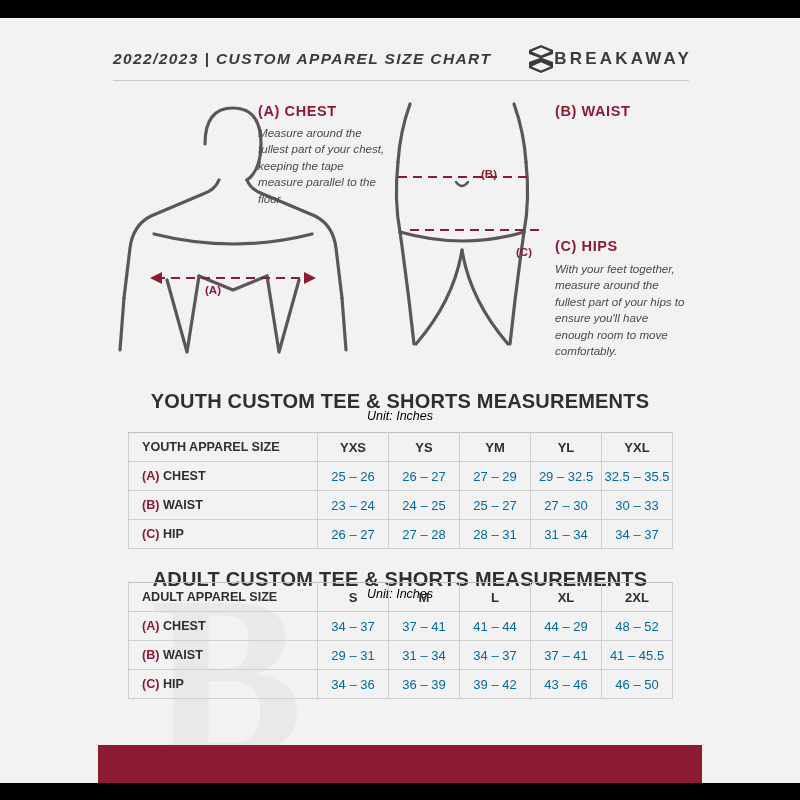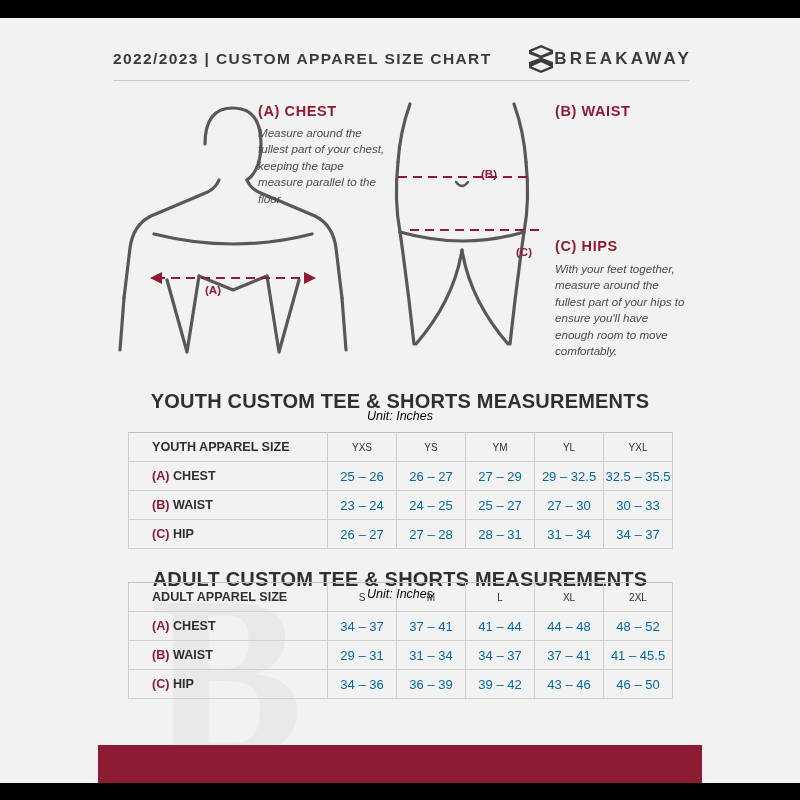--- a/index.html
+++ b/index.html
@@ -49,20 +49,21 @@
     height: 62px;
   }
   .header-title {
     position: absolute;
     left: 113px;
     top: 32px;
     font-size: 15.5px;
     font-weight: bold;
     letter-spacing: 1.4px;
     color: #3b3b3f;
+    font-style: italic;
   }
   .brand {
     position: absolute;
     right: 108px;
     top: 27px;
     display: flex;
     align-items: center;
   }
   .brand-mark {
     width: 26px;
@@ -148,29 +149,29 @@
   table.size th, table.size td {
     border: 1px solid #cfcfd2;
     height: 28px;
     font-size: 13px;
     color: #0369a1;
     text-align: center;
     padding: 0;
   }
   table.size th.rowhead, table.size td.rowhead {
     text-align: left;
-    padding-left: 23px;
+    padding-left: 13px;
     font-weight: bold;
     font-size: 12.6px;
     color: #2f2f33;
     width: 175px;
   }
   table.size th.colhead {
-    font-weight: normal;
-    font-size: 10px;
+    font-weight: bold;
+    font-size: 13px;
     color: #2f2f33;
   }
   table.size td.val { font-weight: normal; }
   .lbl { color: #8d1b33; }
   table.size tr:first-child th { border-top-color: #bfbfc3; }
 
   #tbl-youth { top: 414px; }
   #tbl-adult { top: 564px; border-radius: 7px; }
   #t1 { top: 372px; }
   #u1 { top: 391px; }
@@ -316,21 +317,21 @@
           <th class="colhead">XL</th>
           <th class="colhead">2XL</th>
         </tr>
       </thead>
       <tbody>
         <tr>
           <td class="rowhead"><span class="lbl">(A)</span> <span>CHEST</span></td>
           <td class="val">34 – 37</td>
           <td class="val">37 – 41</td>
           <td class="val">41 – 44</td>
-          <td class="val">44 – 48</td>
+          <td class="val">44 – 29</td>
           <td class="val">48 – 52</td>
         </tr>
         <tr>
           <td class="rowhead"><span class="lbl">(B)</span> <span>WAIST</span></td>
           <td class="val">29 – 31</td>
           <td class="val">31 – 34</td>
           <td class="val">34 – 37</td>
           <td class="val">37 – 41</td>
           <td class="val">41 – 45.5</td>
         </tr>

